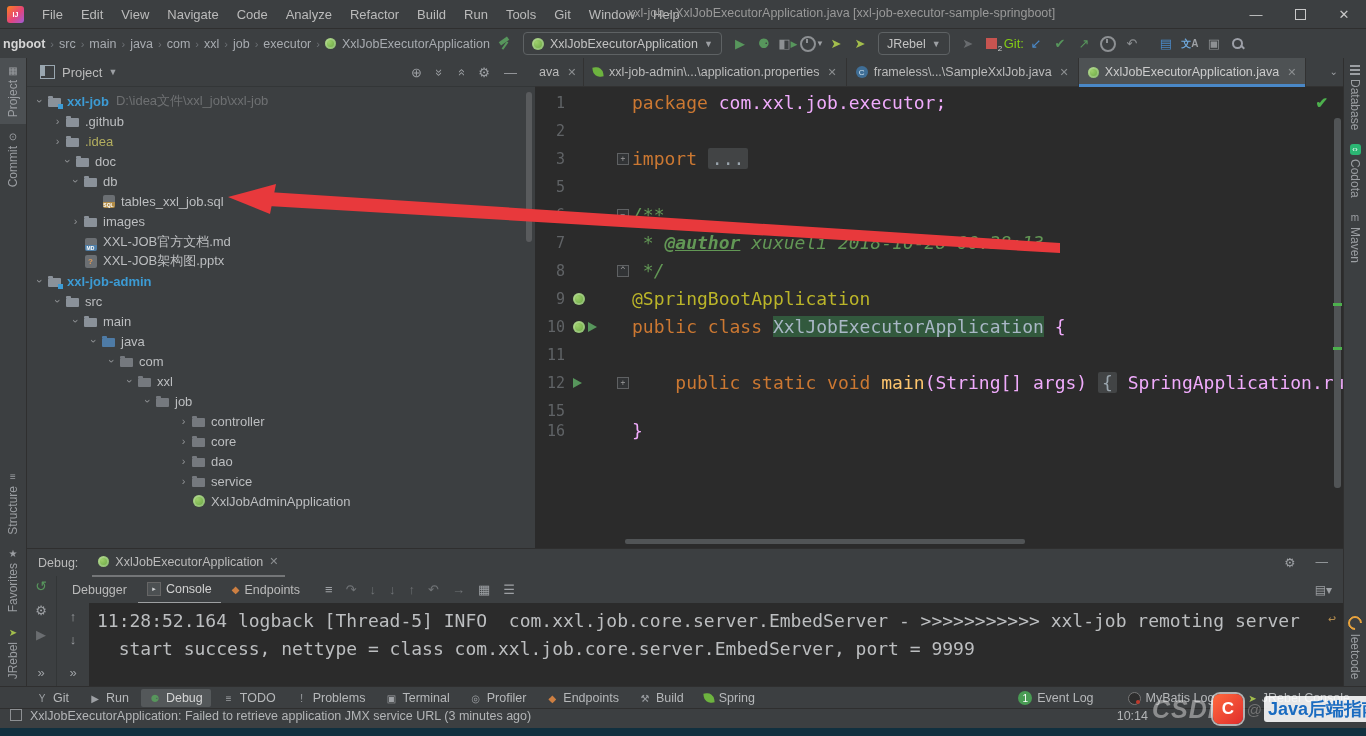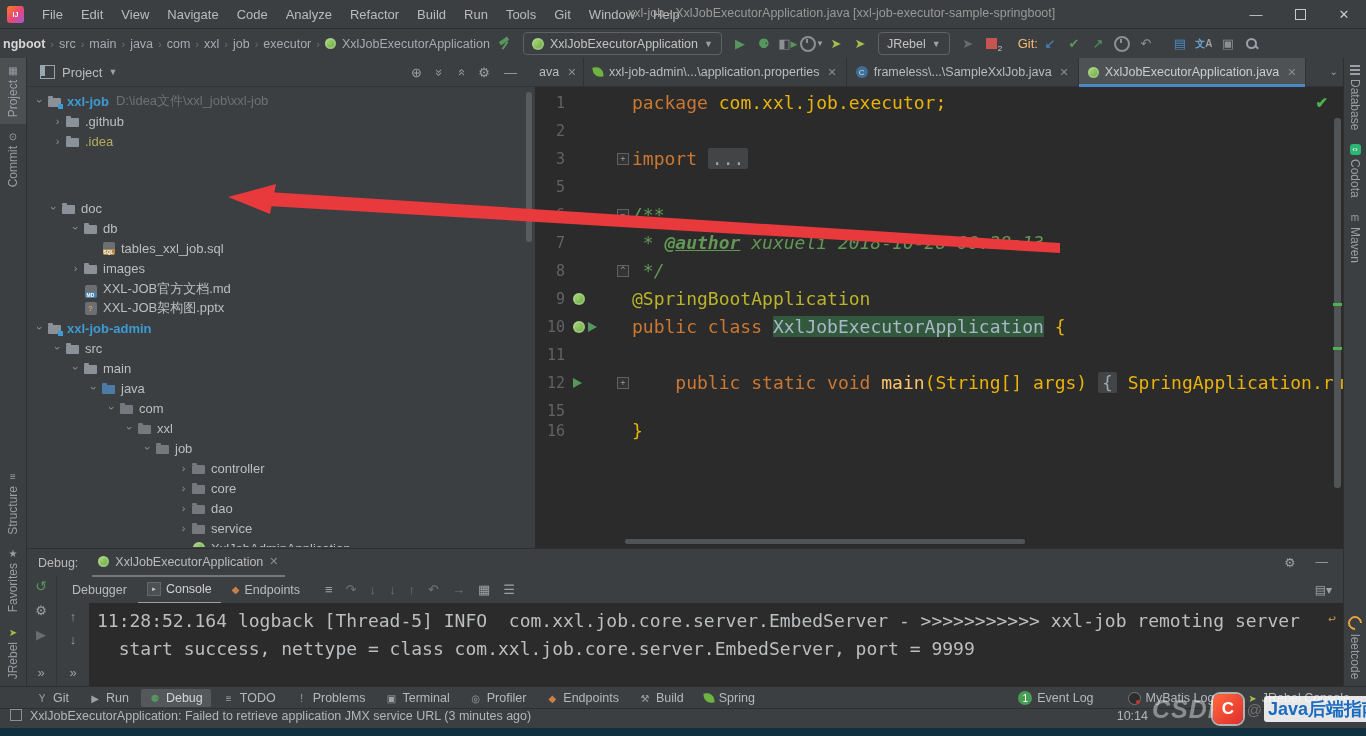--- a/index.html
+++ b/index.html
@@ -97,21 +97,21 @@
   .etab.partial{width:40px;overflow:hidden;padding:0 4px}
   .etabs-dd{position:absolute;right:6px;top:8px;color:#9da0a4;font-size:10px}
   .class-ic{width:12px;height:12px;border-radius:50%;background:#3f6e96;color:#cfe2ef;font-size:8px;display:flex;align-items:center;justify-content:center;flex:none}
   .code-area{position:relative;height:456px;overflow:hidden}
   .code-line{position:absolute;left:0;width:100%;height:28px;line-height:28px}
   .ln{position:absolute;left:0;width:30px;text-align:right;color:#606366;font-size:15px}
   .gut{position:absolute;left:38px;width:42px;display:flex;gap:3px;align-items:center;height:28px}
   .fold-mark{position:absolute;left:82px;top:8px;width:10px;height:10px;border:1px solid #5f6163;background:#313335;
              color:#9c9c9c;font-size:8px;line-height:9px;text-align:center}
   .ct{position:absolute;left:97px;white-space:pre;font-size:18px}
-  .tk-kw{color:#cc7832}.tk-pl{color:#eab308}.tk-mt{color:#ffc66d}
+  .tk-kw{color:#cc7832}.tk-pl{color:#f0abfc}.tk-mt{color:#ffc66d}
   .tk-cm{color:#629755;font-style:italic}
   .tk-tag{color:#629755;font-style:italic;font-weight:bold;text-decoration:underline}
   .tk-an{color:#bbb529}
   .tk-hl{color:#a9b7c6;background:#32593d}
   .tk-fold{background:#424445;color:#9aa5ad;border-radius:2px;padding:0 4px}
   .run-tri{width:0;height:0;border-left:9px solid #57965c;border-top:5px solid transparent;border-bottom:5px solid transparent}
   .ok-check{position:absolute;right:16px;top:36px;color:#4db04d;font-size:15px;font-weight:bold}
   .vscroll{position:absolute;right:3px;top:60px;width:7px;height:370px;background:#515456;border-radius:3px}
   .mark-g{position:absolute;right:2px;width:9px;height:3px;background:#4db04d}
   .hscroll{position:absolute;left:90px;bottom:4px;width:400px;height:5px;background:#515456;border-radius:2px}
@@ -236,21 +236,21 @@
     <div class="combo">
       <span>JRebel</span>
         <span style="font-size:9px;color:#9da0a4">▼</span>
     </div>
     <span class="tb-icon gray-ic" style="opacity:.55">➤</span>
     <span class="tb-icon">
         <span class="stop-sq">
           <i>2</i>
         </span>
       </span>
-    <span style="margin-left:14px;color:#fdba74">Git:</span>
+    <span style="color:#84cc16">Git:</span>
     <span class="tb-icon blue-ic">↙</span>
     <span class="tb-icon green">✔</span>
     <span class="tb-icon green">↗</span>
     <span class="tb-icon">
         <span class="clock-ic"></span>
       </span>
     <span class="tb-icon gray-ic">↶</span>
     <span class="tb-icon blue-ic" style="margin-left:10px">▤</span>
     <span class="tb-icon">
         <span class="wen-a">文<span style="color:#9da0a4">A</span></span>
@@ -334,21 +334,21 @@
           </span>
           <span class="tname">.github</span>
         </div>
         <div class="trow" style="padding-left: 24px;">
           <span class="chev">›</span>
           <span class="ticon">
             <span class="fold-i"></span>
           </span>
           <span class="tname excluded">.idea</span>
         </div>
-        <div class="trow" style="padding-left: 20px; margin-top: 47px;">
+        <div class="trow" style="padding-left: 34px;">
           <span class="chev open">›</span>
           <span class="ticon">
             <span class="fold-i"></span>
           </span>
           <span class="tname">doc</span>
         </div>
         <div class="trow" style="padding-left: 42px;">
           <span class="chev open">›</span>
           <span class="ticon">
             <span class="fold-i"></span>

